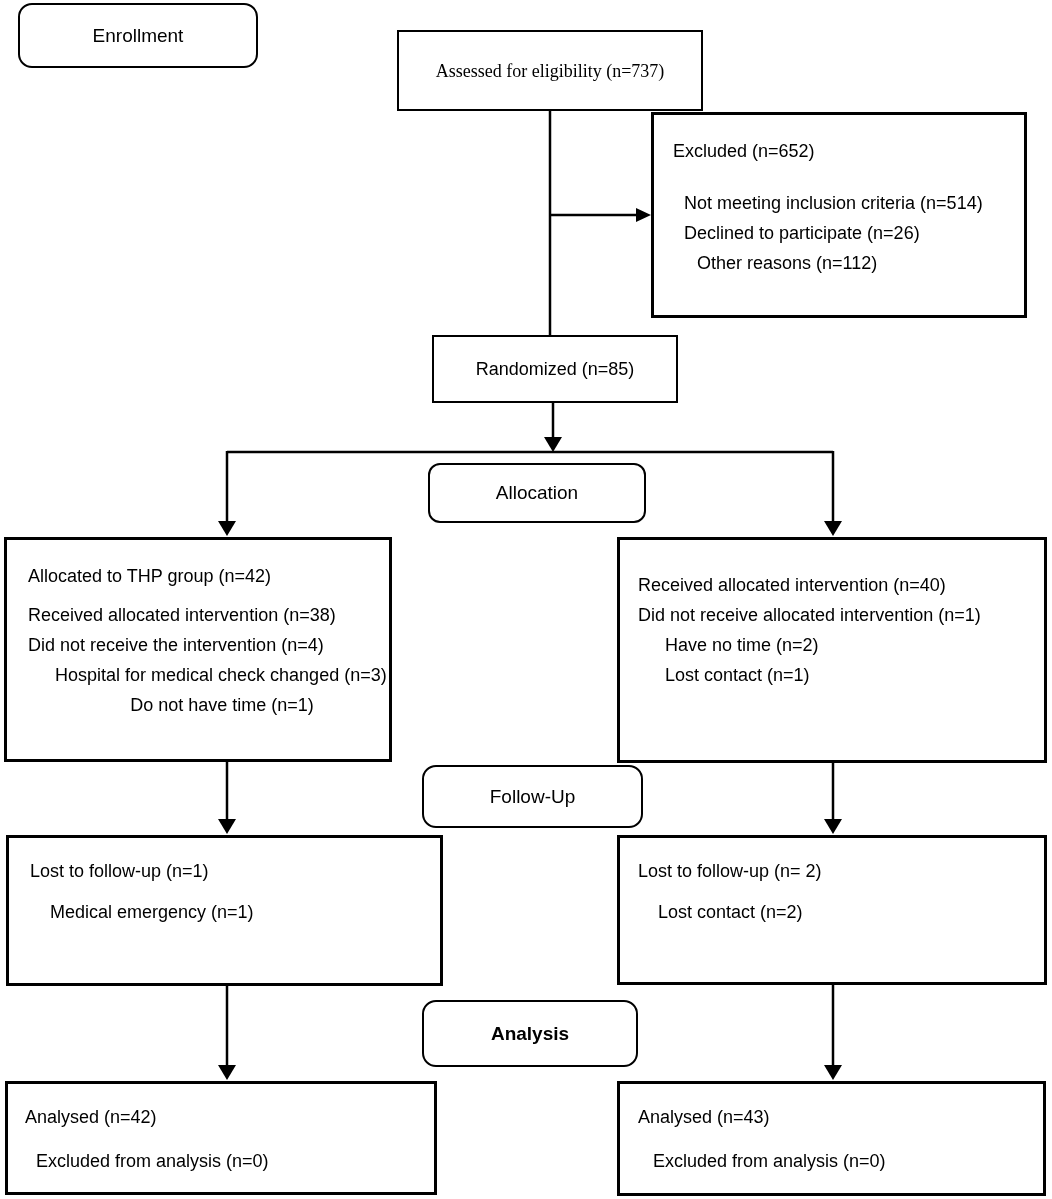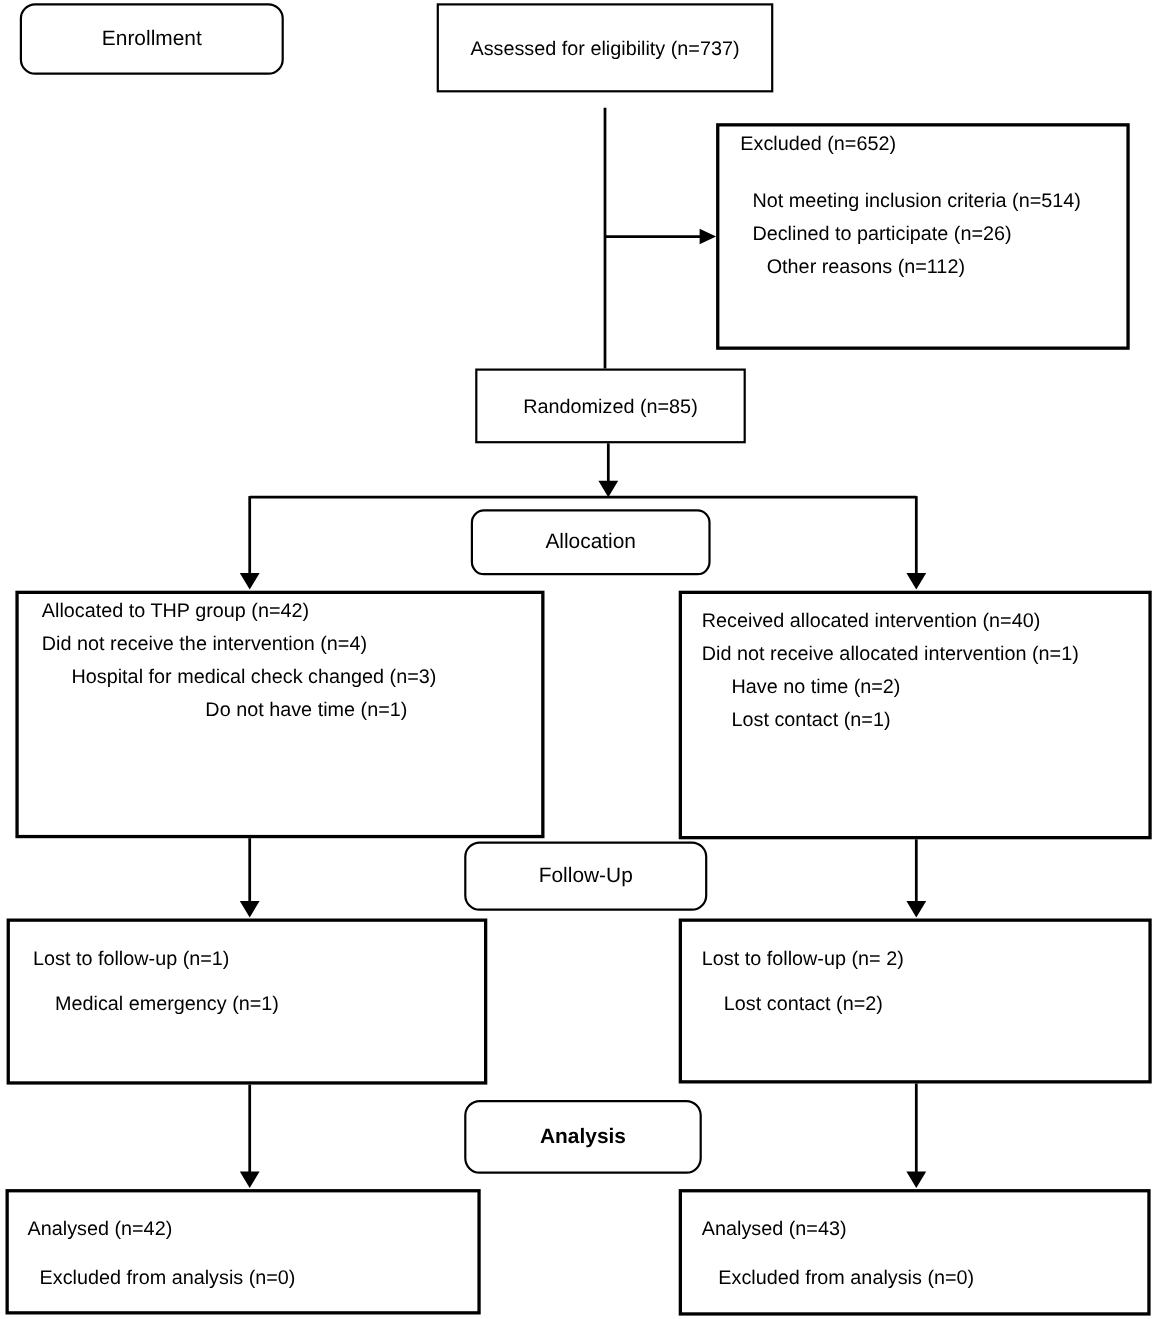--- a/index.html
+++ b/index.html
@@ -31,21 +31,21 @@
     line-height: 30px;
     color: #000000;
   }
   .box--thin { border-width: 2px; }
   .box--center {
     display: flex;
     align-items: center;
     justify-content: center;
     text-align: center;
   }
-  .box--list { }
+  .box--list { padding-top: 21px; }
   .box--list2 { padding-top: 18px; }
   .stage {
     position: absolute;
     box-sizing: border-box;
     background: #ffffff;
     border: 2.5px solid #000000;
     border-radius: 14px;
     display: flex;
     align-items: center;
     justify-content: center;
@@ -93,37 +93,38 @@
   </div>
 
   <div class="stage" style="left:422px; top:765px; width:221px; height:63px;">
     <span>Follow-Up</span>
   </div>
 
   <div class="stage" style="left:422px; top:1000px; width:216px; height:67px;font-weight:bold;">
     <span>Analysis</span>
   </div>
 
-  <div class="box box--thin box--center" style="left:397px; top:3px; width:306px; height:81px;">
+  <div class="box box--thin box--center" style="left:397px; top:30px; width:306px; height:81px;font-family:Liberation Serif, serif;">
     <span class="ln">Assessed for eligibility (n=737)</span>
   </div>
 
   <div class="box box--list" style="left:651px; top:112px; width:376px; height:206px;">
     <div class="ln" style="padding-left:19px;">Excluded (n=652)</div>
     <div class="ln" style="padding-left:30px; margin-top:22px;">Not meeting inclusion criteria (n=514)</div>
     <div class="ln" style="padding-left:30px;">Declined to participate (n=26)</div>
     <div class="ln" style="padding-left:43px;">Other reasons (n=112)</div>
   </div>
 
   <div class="box box--thin box--center" style="left:432px; top:335px; width:246px; height:68px;">
     <span class="ln">Randomized (n=85)</span>
   </div>
 
-  <div class="box box--list" style="left:14px; top:537px; width:481px; height:225px;">
+  <div class="box box--list" style="left:4px; top:537px; width:388px; height:225px;">
     <div class="ln" style="padding-left:21px;">Allocated to THP group (n=42)</div>
+    <div class="ln" style="padding-left:21px; margin-top:9px;">Received allocated intervention (n=38)</div>
     <div class="ln" style="padding-left:21px;">Did not receive the intervention (n=4)</div>
     <div class="ln" style="padding-left:48px;">Hospital for medical check changed (n=3)</div>
     <div class="ln" style="padding-left:48px;text-align:center;">Do not have time (n=1)</div>
   </div>
 
   <div class="box box--list" style="left:617px; top:537px; width:430px; height:226px;">
     <div class="ln" style="padding-left:18px; margin-top:9px;">Received allocated intervention (n=40)</div>
     <div class="ln" style="padding-left:18px;">Did not receive allocated intervention (n=1)</div>
     <div class="ln" style="padding-left:45px;">Have no time (n=2)</div>
     <div class="ln" style="padding-left:45px;">Lost contact (n=1)</div>

